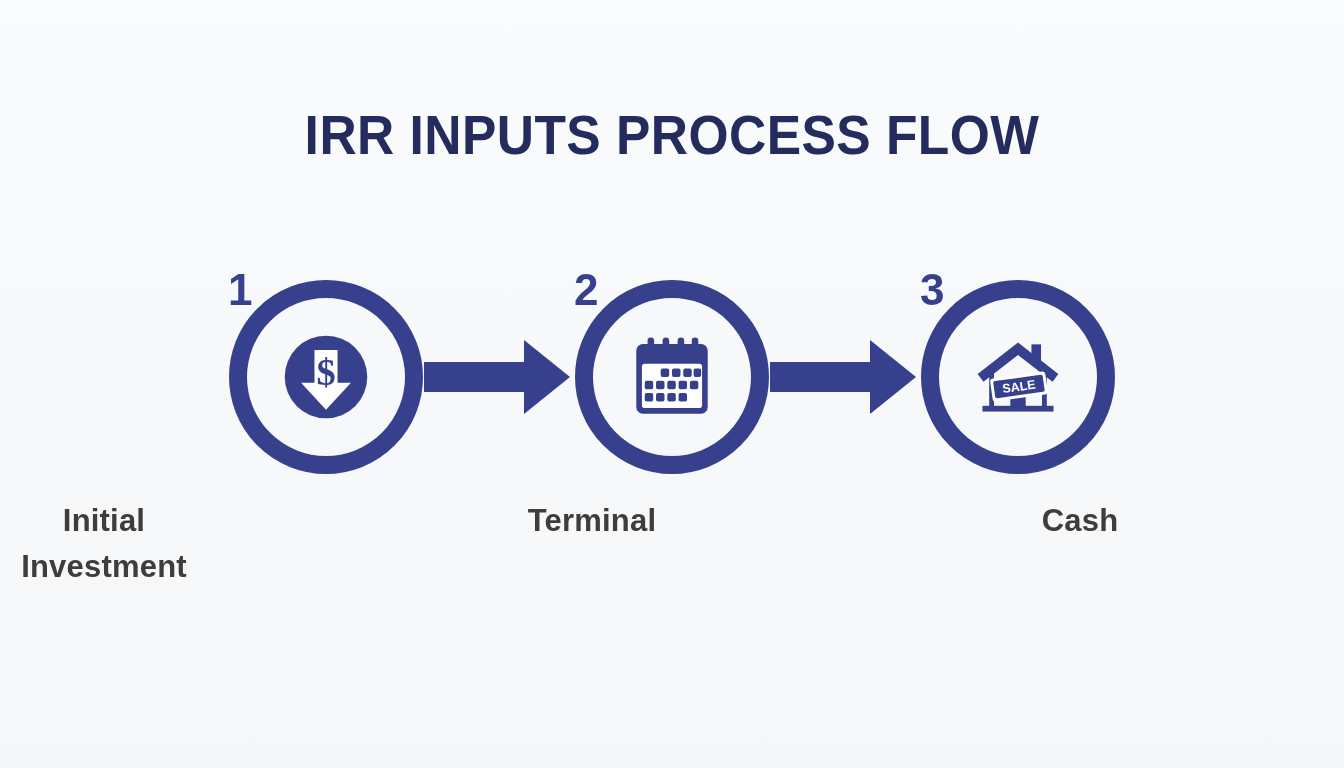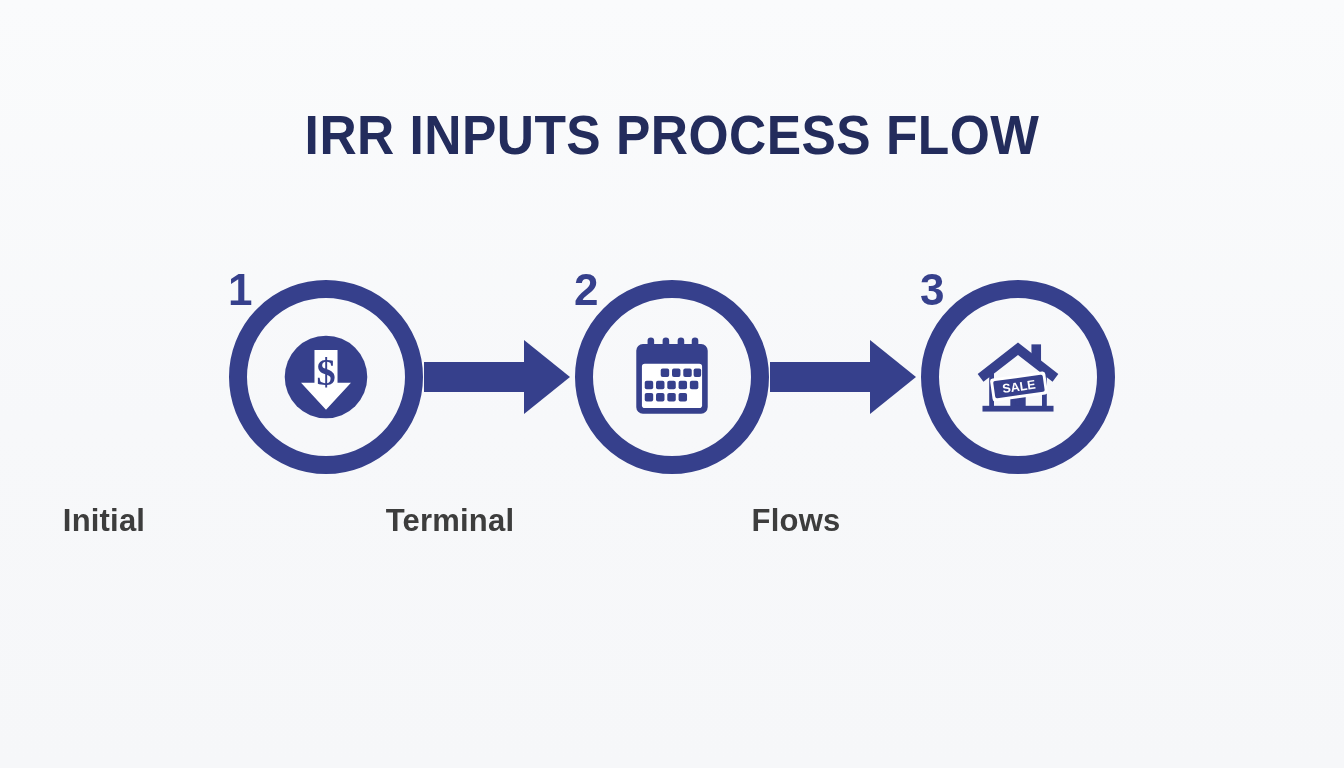--- a/index.html
+++ b/index.html
@@ -121,21 +121,21 @@
   }
 
   
   .labels {
     position: absolute;
     top: 498px;
     left: 0;
     width: 1184px;
     display: flex;
     align-items: flex-start;
-    justify-content: flex-start;
+    justify-content: space-between;
   }
   .label-cell {
     width: 208px;
     flex: 0 0 auto;
     text-align: center;
     font-size: 31px;
     font-weight: bold;
     color: #3d3d3d;
     line-height: 1.48;
     letter-spacing: 0.2px;
@@ -240,24 +240,25 @@
           </svg>
         </div>
       </div>
     </div>
 
   </div>
 
   <div class="labels">
     <div class="label-cell">
       <span class="label-line">Initial</span>
+      <span class="label-line">Investment</span>
     </div>
     <div class="label-spacer"></div>
     <div class="label-cell">
       <span class="label-line">Terminal</span>
     </div>
     <div class="label-spacer"></div>
     <div class="label-cell">
-      <span class="label-line">Flows</span>
+      <span class="label-line">Cash</span>
     </div>
   </div>
 
 </div>
 
 </body></html>

